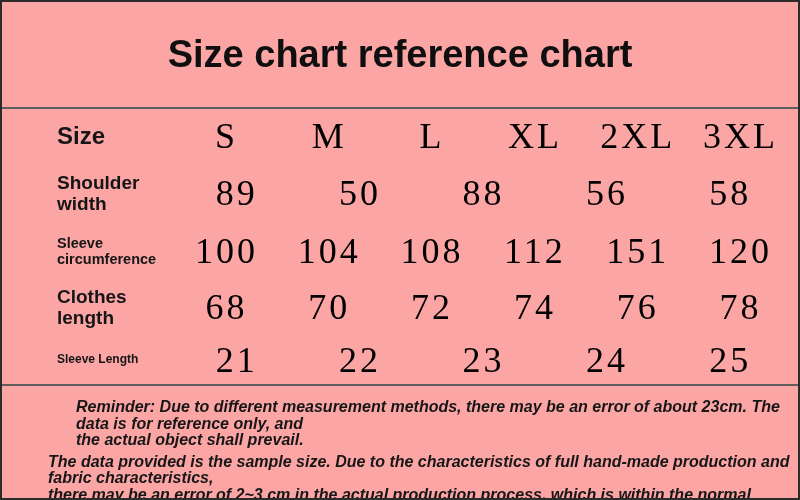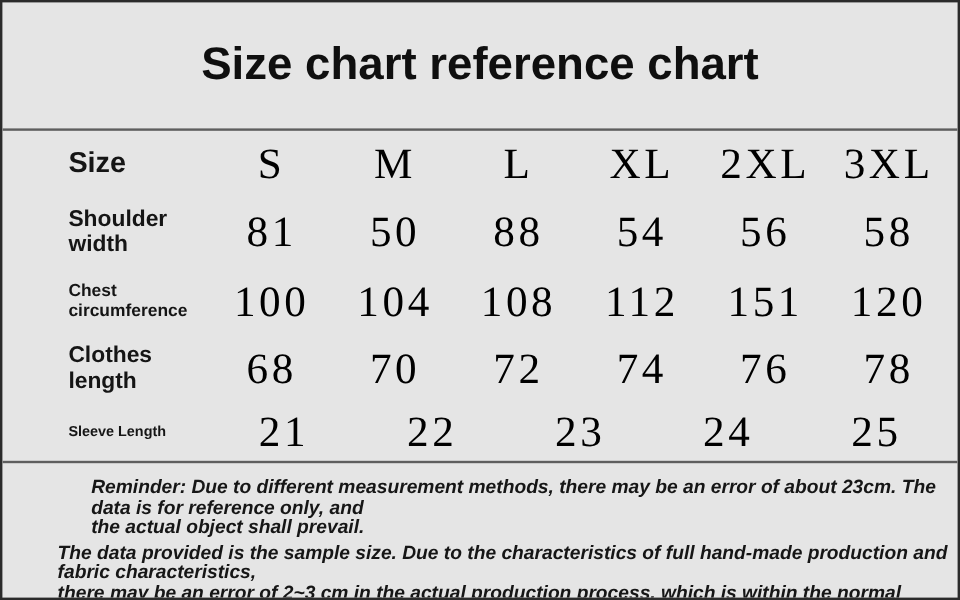--- a/index.html
+++ b/index.html
@@ -1,21 +1,21 @@
 <!DOCTYPE html>
 <html><head>
 <meta charset="utf-8">
 <style>
   html, body { margin: 0; padding: 0; background: #fff; }
   .frame {
     position: relative;
     width: 800px; height: 500px;
     box-sizing: border-box;
     border: 2px solid #2b2b2b;
-    background: #e5e5e5;
+    background: #fca5a5;
     font-family: "Liberation Sans", sans-serif;
     display: flex; flex-direction: column;
     overflow: hidden;
   }
   .title-sec {
     height: 105px; flex-shrink: 0;
     display: flex; align-items: center; justify-content: center;
   }
   .page-title {
     font-size: 38px; font-weight: bold; color: #0f0f0f;
@@ -80,31 +80,30 @@
         <div class="cell">L</div>
         <div class="cell">XL</div>
         <div class="cell">2XL</div>
         <div class="cell">3XL</div>
       </div>
     </div>
 
     <div class="trow row-shoulder">
       <div class="rlabel">Shoulder width</div>
       <div class="cells">
-        <div class="cell">81</div>
+        <div class="cell">89</div>
         <div class="cell">50</div>
         <div class="cell">88</div>
-        <div class="cell">54</div>
         <div class="cell">56</div>
         <div class="cell">58</div>
       </div>
     </div>
 
     <div class="trow row-chest">
-      <div class="rlabel">Chest circumference</div>
+      <div class="rlabel">Sleeve circumference</div>
       <div class="cells">
         <div class="cell">100</div>
         <div class="cell">104</div>
         <div class="cell">108</div>
         <div class="cell">112</div>
         <div class="cell">151</div>
         <div class="cell">120</div>
       </div>
     </div>
 

